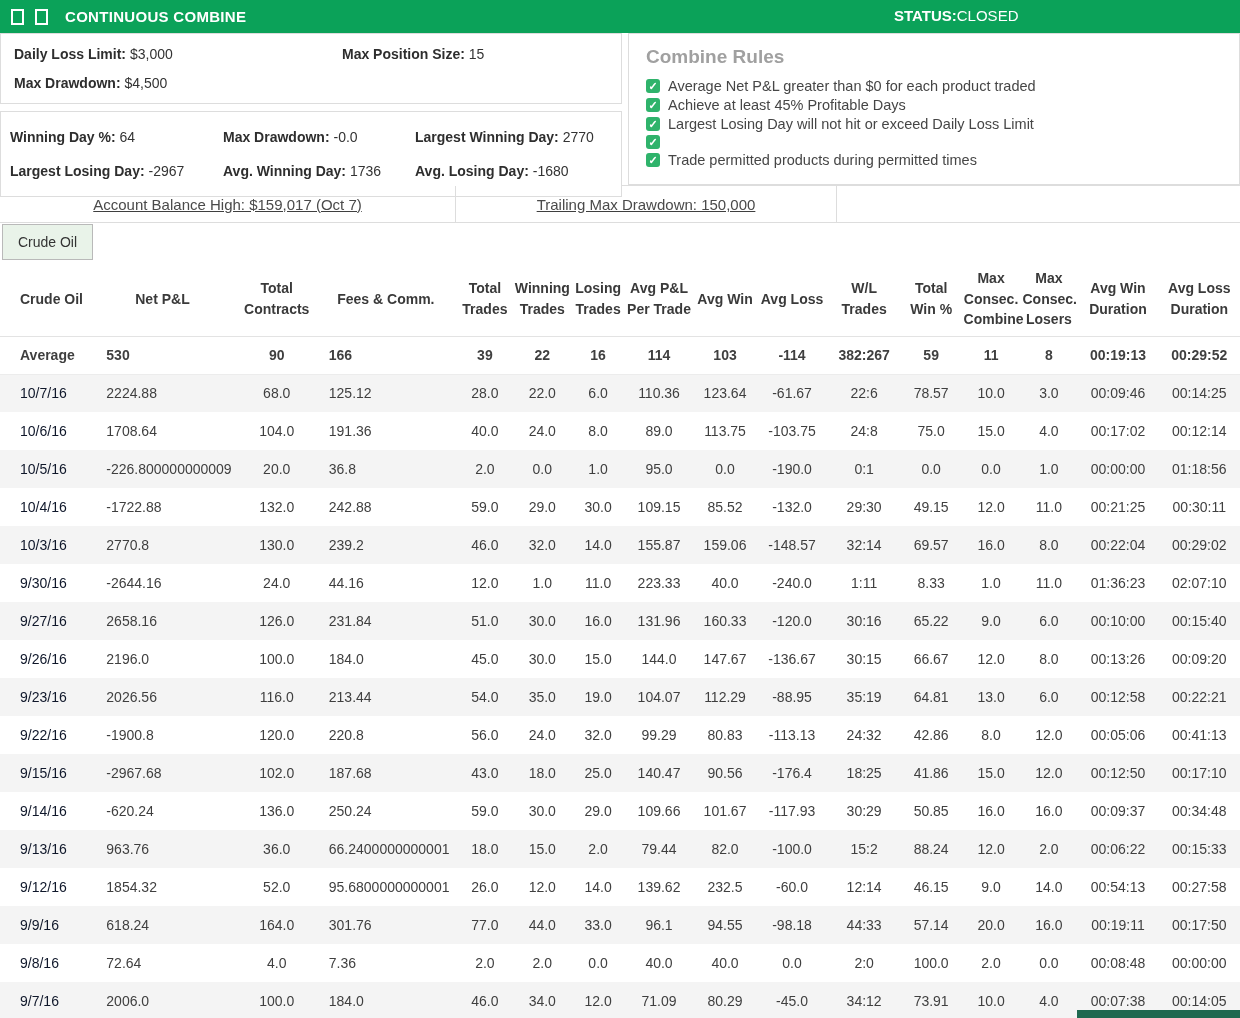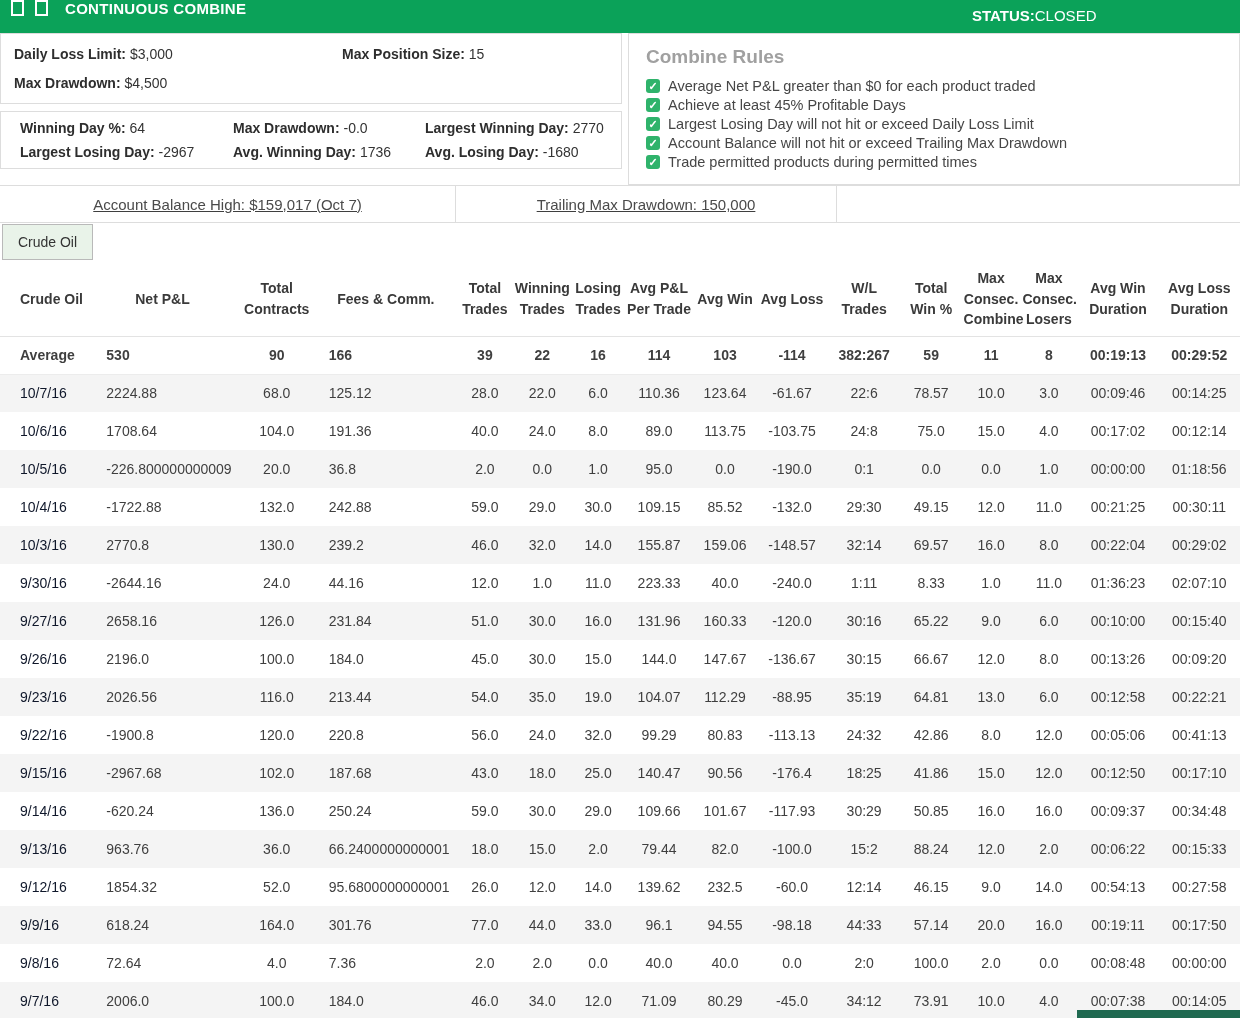--- a/index.html
+++ b/index.html
@@ -3,33 +3,33 @@
 <meta charset="utf-8">
 <style>
   * { box-sizing: border-box; }
   html,body { margin:0; padding:0; }
   body {
     width:1240px; height:1018px; overflow:hidden; position:relative;
     background:#fff; font-family:"Liberation Sans", sans-serif; color:#3f3f3f;
   }
   
   .topbar {
-    height:33px; background:#0ba259; display:flex; align-items:flex-start; position:relative;
+    height:33px; background:#0ba259; display:flex; align-items:center; position:relative;
   }
   .icon-box { width:13px; height:16px; border:2px solid #fff; margin-left:11px; }
   .topbar .title { margin-left:17px; color:#fff; font-weight:bold; font-size:15px; letter-spacing:.3px; }
-  .topbar .status { position:absolute; left:972px; top:7px; color:#fff; font-size:15px; }
+  .topbar .status { position:absolute; left:894px; top:7px; color:#fff; font-size:15px; }
   .topbar .status b { font-weight:bold; }
 
   
   .info-row { display:flex; border-bottom:1px solid #ddd; height:153px; }
   .left-panels { width:622px; }
   .panel { border:1px solid #ddd; background:#fff; }
   .panel.p1 { height:71px; display:grid; grid-template-columns:328px 1fr; align-content:space-evenly; padding-left:13px; }
-  .panel.p2 { height:58px; margin-top:7px; display:grid; grid-template-columns:213px 192px 1fr; align-content:space-evenly; padding-left:19px; }
+  .panel.p2 { height:86px; margin-top:7px; display:grid; grid-template-columns:213px 192px 1fr; align-content:space-evenly; padding-left:9px; }
   .stat { font-size:14px; color:#333; white-space:nowrap; }
   .stat b { font-weight:bold; color:#2e2e2e; }
   .rules-panel { flex:1; border:1px solid #ddd; margin-left:6px; padding:4px 0 0 17px; }
   .rules-title { color:#a0a0a0; font-size:19px; font-weight:bold; margin:8px 0 10px 0; }
   .rule { display:flex; align-items:center; margin:3px 0; font-size:14.5px; color:#464646; }
   .checkbox {
     width:14px; height:14px; background:#2fb36b; border-radius:3px; margin-right:8px;
     color:#fff; font-size:11px; line-height:14px; text-align:center; flex:0 0 auto; font-weight:bold;
   }
 
@@ -101,21 +101,20 @@
         <div class="rule">
           <span class="checkbox">✓</span>
           <span>Achieve at least 45% Profitable Days</span>
         </div>
         <div class="rule">
           <span class="checkbox">✓</span>
           <span>Largest Losing Day will not hit or exceed Daily Loss Limit</span>
         </div>
         <div class="rule">
           <span class="checkbox">✓</span>
-          <span>Account Balance will not hit or exceed Trailing Max Drawdown</span>
         </div>
         <div class="rule">
           <span class="checkbox">✓</span>
           <span>Trade permitted products during permitted times</span>
         </div>
       </div>
   </div>
 </section>
 
 <section class="balance-bar" id="balance-bar">

